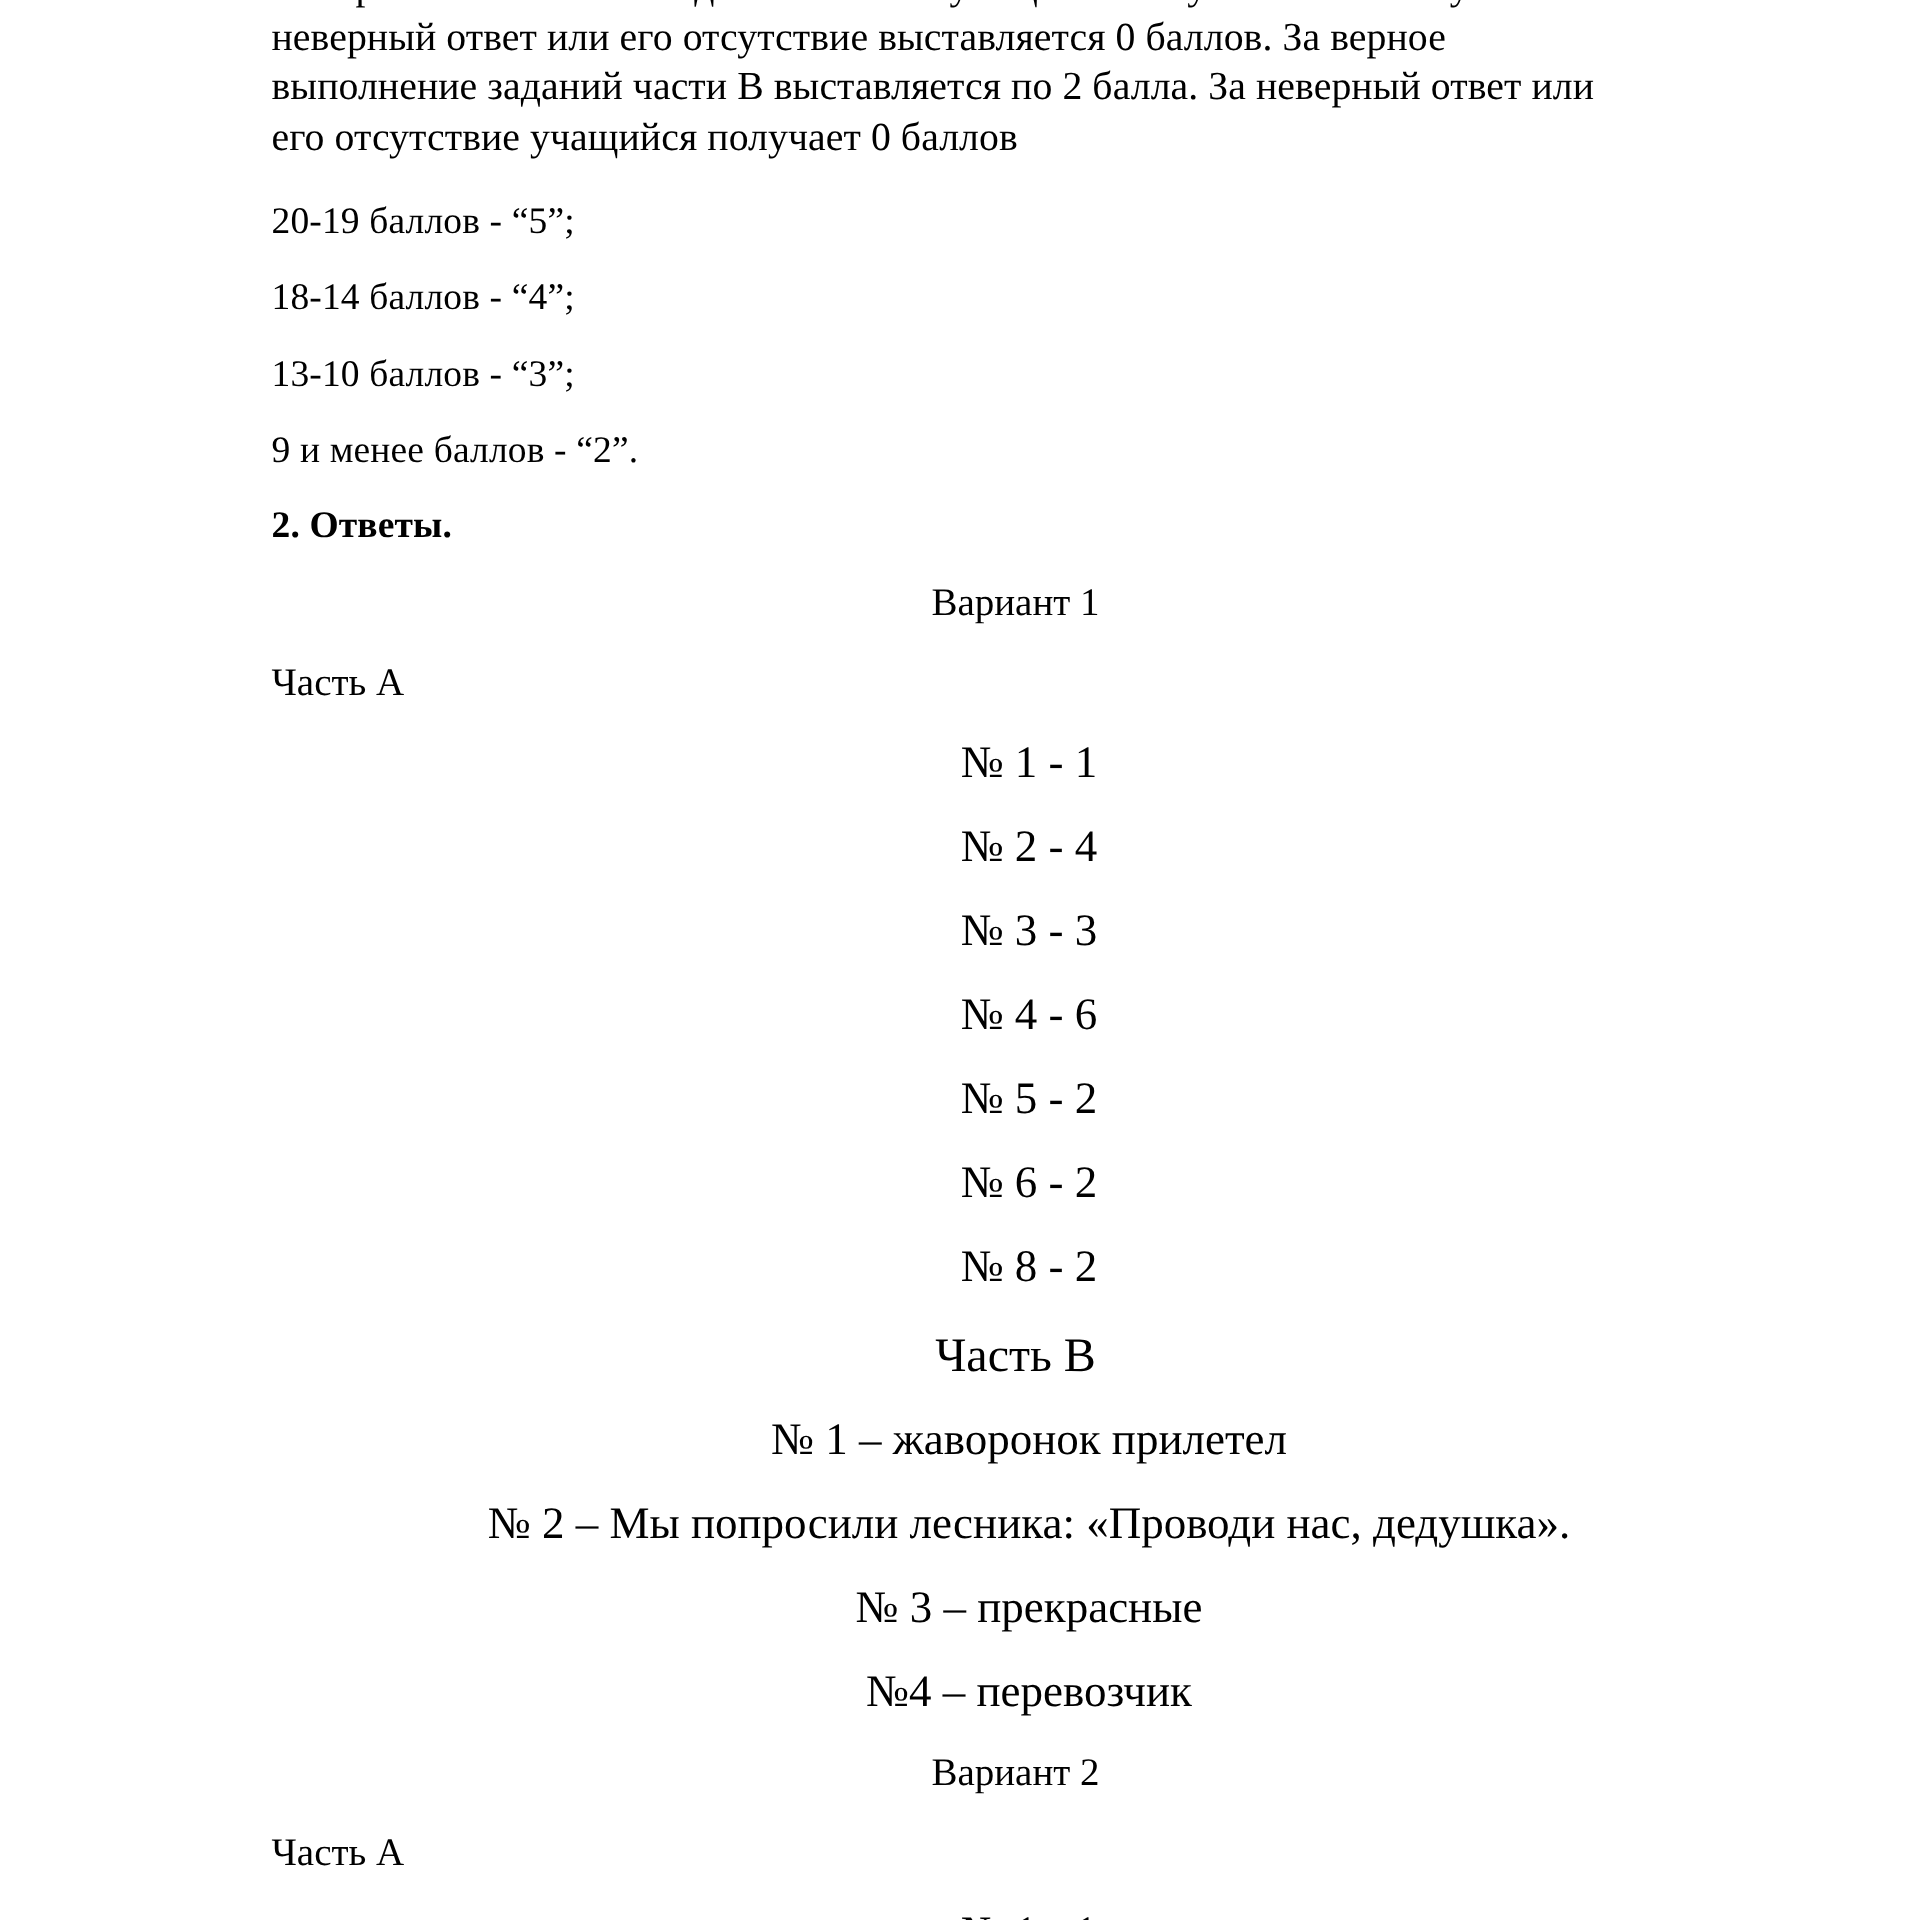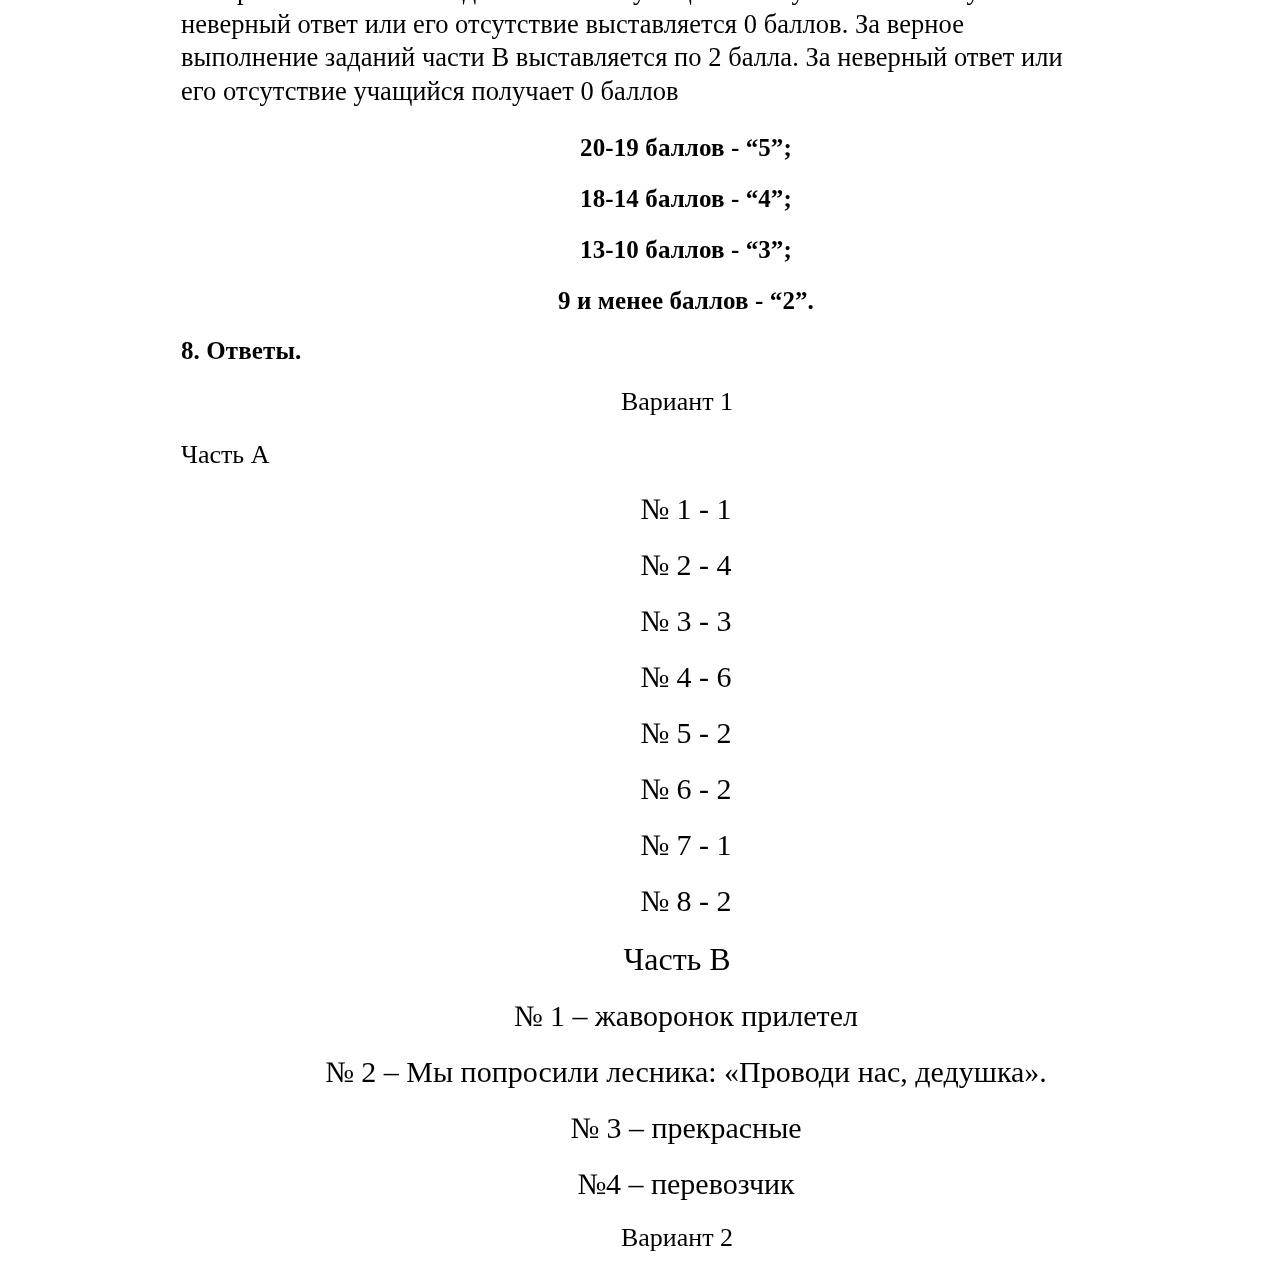--- a/index.html
+++ b/index.html
@@ -38,25 +38,24 @@
     margin: 0 0 0 0;
     text-align: left;
     letter-spacing: 0.05px;
   }
   .para .clipped-line {
     display: block;
   }
 
   .score-line {
     font-size: 25px;
-    font-weight: bold;
+    font-weight: normal;
     line-height: 1;
     margin-top: 26px;
     letter-spacing: 0.1px;
-    text-align: center;
   }
   .score-line:first-of-type {
     margin-top: 27px;
   }
 
   .answers-heading {
     font-size: 25px;
     font-weight: bold;
     line-height: 1;
     margin-top: 25px;
@@ -108,34 +107,33 @@
       <span class="clipped-line">неверный ответ или его отсутствие выставляется 0 баллов. За верное</span>
       <span class="clipped-line">выполнение заданий части В выставляется по 2 балла. За неверный ответ или</span>
       <span class="clipped-line">его отсутствие учащийся получает 0 баллов</span>
     </p>
 
     <div class="score-line">20-19 баллов - “5”;</div>
     <div class="score-line">18-14 баллов - “4”;</div>
     <div class="score-line">13-10 баллов - “3”;</div>
     <div class="score-line">9 и менее баллов - “2”.</div>
 
-    <div class="answers-heading">8. Ответы.</div>
+    <div class="answers-heading">2. Ответы.</div>
 
     <div class="group">
       <div class="variant-title">Вариант 1</div>
 
       <div class="part-heading-left">Часть А</div>
 
       <div class="answer-item">№ 1 - 1</div>
       <div class="answer-item">№ 2 - 4</div>
       <div class="answer-item">№ 3 - 3</div>
       <div class="answer-item">№ 4 - 6</div>
       <div class="answer-item">№ 5 - 2</div>
       <div class="answer-item">№ 6 - 2</div>
-      <div class="answer-item">№ 7 - 1</div>
       <div class="answer-item">№ 8 - 2</div>
 
       <div class="part-heading-center">Часть В</div>
 
       <div class="answer-item">№ 1 – жаворонок прилетел</div>
       <div class="answer-item">№ 2 – Мы попросили лесника: «Проводи нас, дедушка».</div>
       <div class="answer-item">№ 3 – прекрасные</div>
       <div class="answer-item">№4 – перевозчик</div>
     </div>
 

